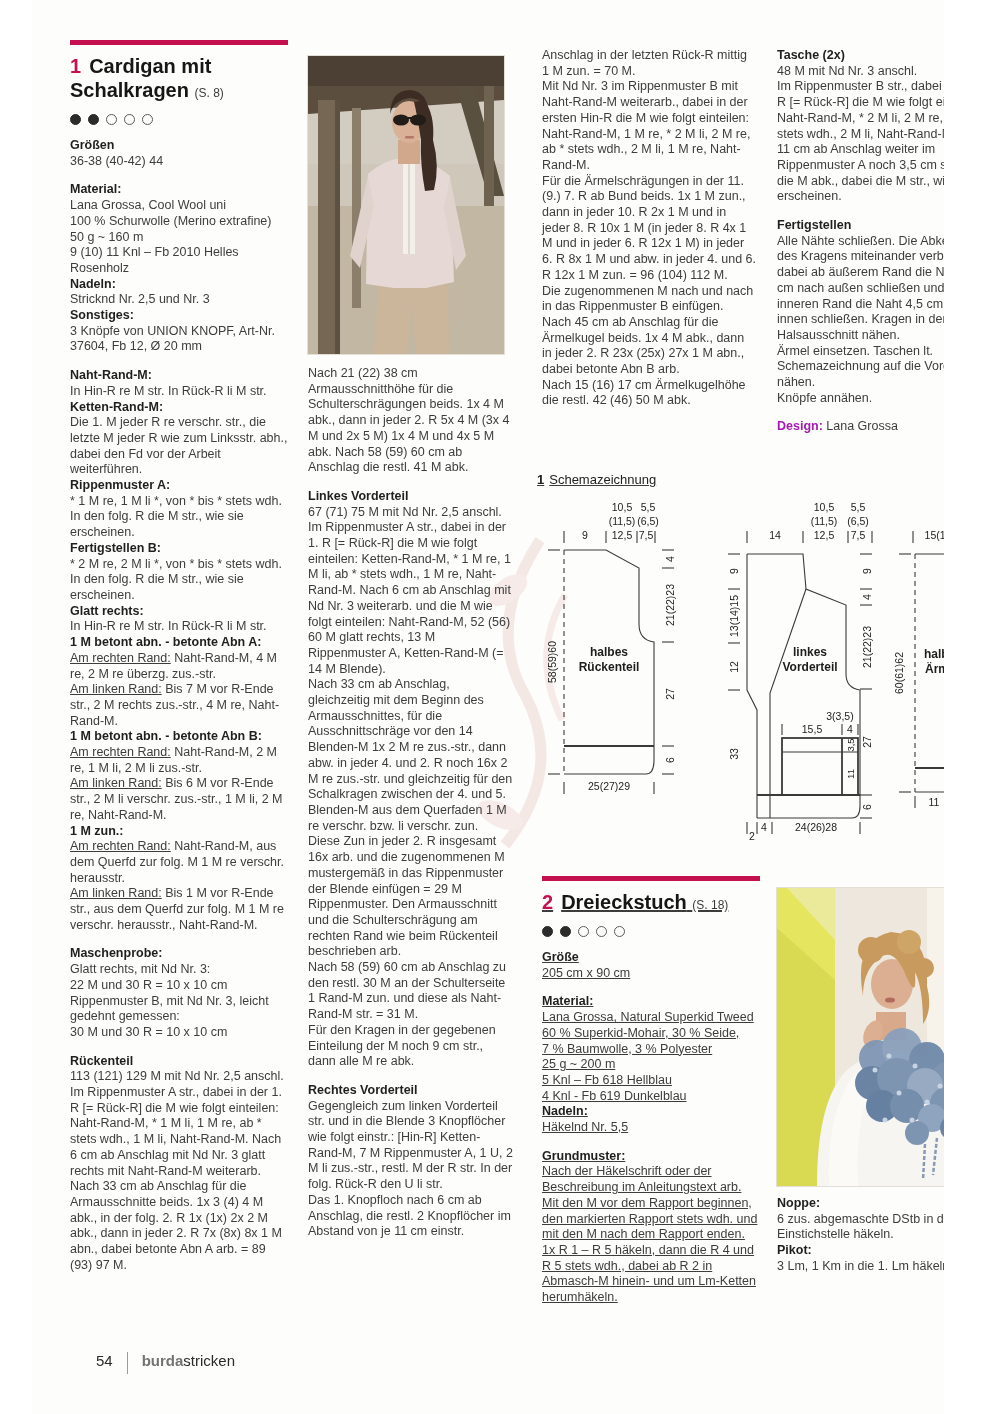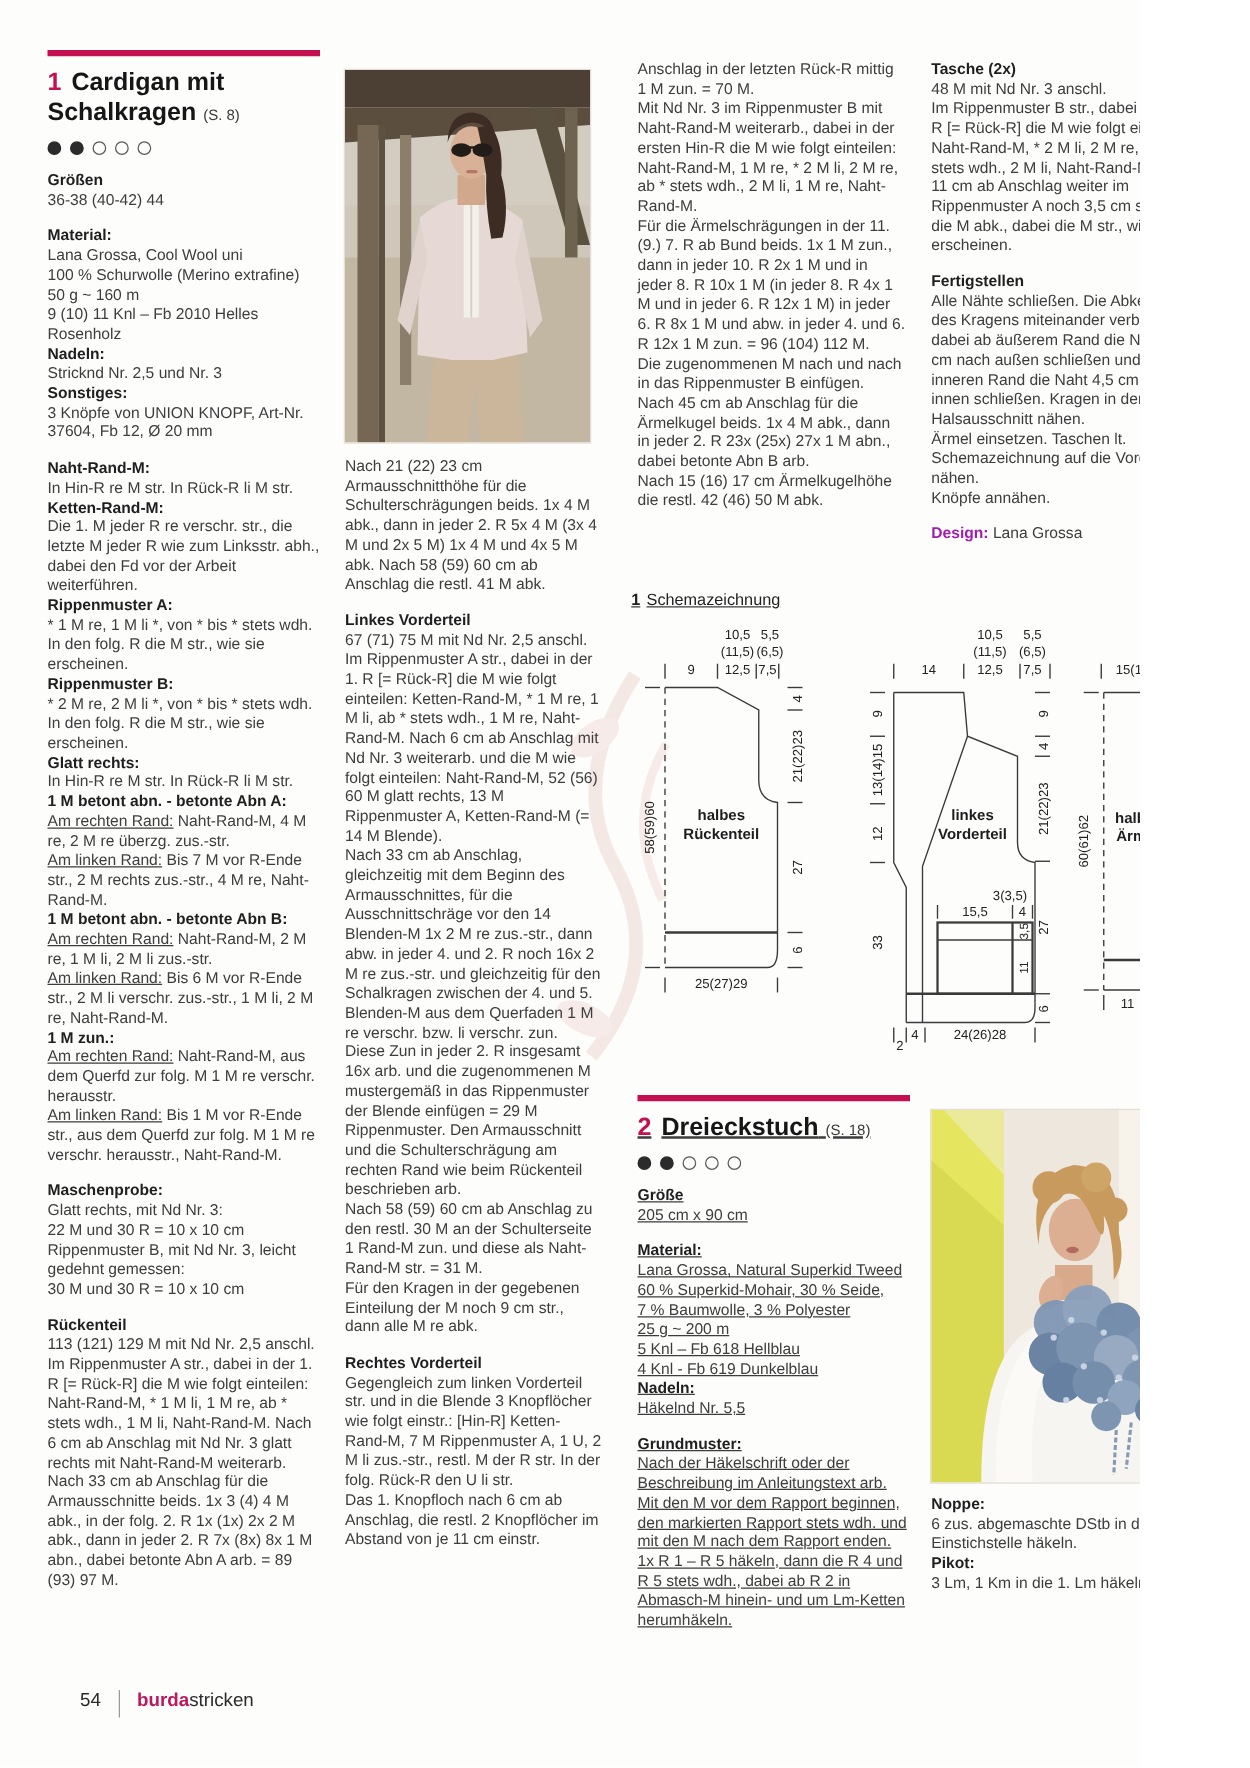--- a/index.html
+++ b/index.html
@@ -1,17 +1,17 @@
 <!DOCTYPE html>
 <html style="--accent: #c51050;"><head>
 <meta charset="utf-8">
 <style>
   html,body{margin:0;padding:0;background:#ffffff;}
   .page{position:relative;width:912px;height:1414px;background:#fdfdfc;overflow:hidden;
-        font-family:"Liberation Sans",sans-serif;color:#3d3d3d;}
+        font-family:"Liberation Sans",sans-serif;color:#3d3d3d;margin-left:32px;}
   .col{position:absolute;font-size:12.5px;line-height:15.7px;}
   .blk{margin-top:0;}
   .gap{margin-top:13px;}
   .bh{font-weight:bold;color:#1f1f1f;}
   .bp{white-space:pre-line;}
   .bu{text-decoration:underline;}
   .bhb{font-weight:bold;color:#a21caf;}
   .sec-bar{height:5px;background:var(--accent,#c51050);margin-bottom:9px;}
   .sec-title{font-size:20px;line-height:24px;font-weight:bold;color:#161616;}
   .sec-num{color:var(--accent,#c51050);margin-right:8px;}
@@ -22,21 +22,21 @@
   .photo{position:absolute;outline:1px solid #e3ded6;}
   .schema{position:absolute;text-decoration:underline;}
   .schema-cap{font-size:13px;color:#222;margin-bottom:2px;}
   .schema-cap .cap-num{font-weight:bold;margin-right:5px;}
   .schema svg{position:absolute;overflow:visible;}
   .schema text{font-size:10.5px;fill:#222;}
   .schema .piece-name{font-size:12px;font-weight:bold;fill:#1d1d1d;}
   .schema .small{font-size:9.5px;}
   .footer{position:absolute;left:64px;top:1352px;display:flex;gap:14px;font-size:15px;color:#2a2a2a;}
   .footer .rule{width:1px;height:22px;background:#9a9a9a;}
-  .brand b{font-weight:bold;color:#be185d;}
+  .brand b{font-weight:bold;color:#737373;}
   .watermark{position:absolute;left:438px;top:535px;pointer-events:none;}
 </style>
 </head>
 <body>
 
 <div class="page">
 
   <svg class="watermark" width="130" height="330" viewBox="0 0 130 330">
     <path d="M70,5 Q15,90 55,160 Q95,235 35,310" stroke="#f4e8e5" stroke-width="11" fill="none"></path>
     <path d="M95,60 Q60,120 92,185" stroke="#f6ebe8" stroke-width="7" fill="none"></path>
@@ -86,21 +86,21 @@
       </div>
         <div class="blk">
         <div class="bh">Ketten-Rand-M:</div>
         <div class="bp"><span>Die 1. M jeder R re verschr. str., die letzte M jeder R wie zum Linksstr. abh., dabei den Fd vor der Arbeit weiterführen.</span></div>
       </div>
         <div class="blk">
         <div class="bh">Rippenmuster A:</div>
         <div class="bp"><span>* 1 M re, 1 M li *, von * bis * stets wdh. In den folg. R die M str., wie sie erscheinen.</span></div>
       </div>
         <div class="blk">
-        <div class="bh">Rippenmuster B:</div>
+        <div class="bh">Fertigstellen B:</div>
         <div class="bp"><span>* 2 M re, 2 M li *, von * bis * stets wdh. In den folg. R die M str., wie sie erscheinen.</span></div>
       </div>
         <div class="blk">
         <div class="bh">Glatt rechts:</div>
         <div class="bp"><span>In Hin-R re M str. In Rück-R li M str.</span></div>
       </div>
         <div class="blk">
         <div class="bh">1 M betont abn. - betonte Abn A:</div>
         <div class="bp"></div>
       </div>
@@ -177,21 +177,21 @@
       <line x1="99" y1="62" x2="104" y2="62" stroke="#221c18" stroke-width="2"></line>
       <rect x="97" y="80" width="9" height="2.6" rx="1.3" fill="#b4756a"></rect>
     </svg>
   </div>
 
   <div class="col" style="left:276px;top:366px;width:205px;">
     <div>
 
     <div class="blk">
 
-        <div class="bp"><span>Nach 21 (22) 23 cm Armausschnitthöhe für die Schulterschrägungen beids. 1x 4 M abk., dann in jeder 2. R 5x 4 M (3x 4 M und 2x 5 M) 1x 4 M und 4x 5 M abk. Nach 58 (59) 60 cm ab Anschlag die restl. 41 M abk.</span></div>
+        <div class="bp"><span>Nach 21 (22) 38 cm Armausschnitthöhe für die Schulterschrägungen beids. 1x 4 M abk., dann in jeder 2. R 5x 4 M (3x 4 M und 2x 5 M) 1x 4 M und 4x 5 M abk. Nach 58 (59) 60 cm ab Anschlag die restl. 41 M abk.</span></div>
       </div>
         <div class="blk gap">
         <div class="bh">Linkes Vorderteil</div>
         <div class="bp"><span>67 (71) 75 M mit Nd Nr. 2,5 anschl. Im Rippenmuster A str., dabei in der 1. R [= Rück-R] die M wie folgt einteilen: Ketten-Rand-M, * 1 M re, 1 M li, ab * stets wdh., 1 M re, Naht-Rand-M. Nach 6 cm ab Anschlag mit Nd Nr. 3 weiterarb. und die M wie folgt einteilen: Naht-Rand-M, 52 (56) 60 M glatt rechts, 13 M Rippenmuster A, Ketten-Rand-M (= 14 M Blende).
 Nach 33 cm ab Anschlag, gleichzeitig mit dem Beginn des Armausschnittes, für die Ausschnittschräge vor den 14 Blenden-M 1x 2 M re zus.-str., dann abw. in jeder 4. und 2. R noch 16x 2 M re zus.-str. und gleichzeitig für den Schalkragen zwischen der 4. und 5. Blenden-M aus dem Querfaden 1 M re verschr. bzw. li verschr. zun. Diese Zun in jeder 2. R insgesamt 16x arb. und die zugenommenen M mustergemäß in das Rippenmuster der Blende einfügen = 29 M Rippenmuster. Den Armausschnitt und die Schulterschrägung am rechten Rand wie beim Rückenteil beschrieben arb.
 Nach 58 (59) 60 cm ab Anschlag zu den restl. 30 M an der Schulterseite 1 Rand-M zun. und diese als Naht-Rand-M str. = 31 M.
 Für den Kragen in der gegebenen Einteilung der M noch 9 cm str., dann alle M re abk.</span></div>
       </div>
         <div class="blk gap">
         <div class="bh">Rechtes Vorderteil</div>

